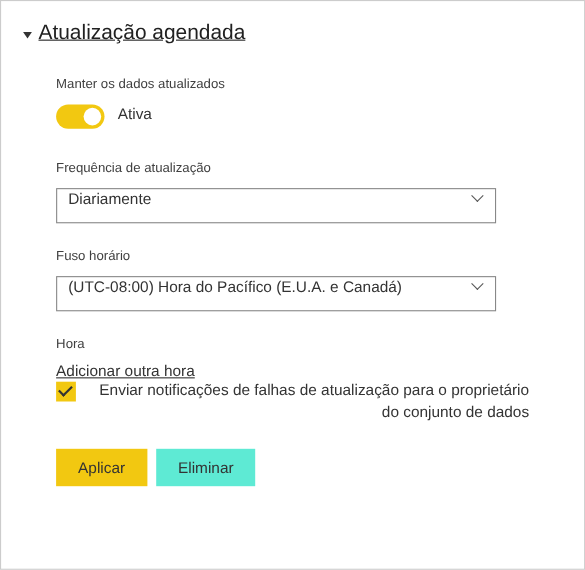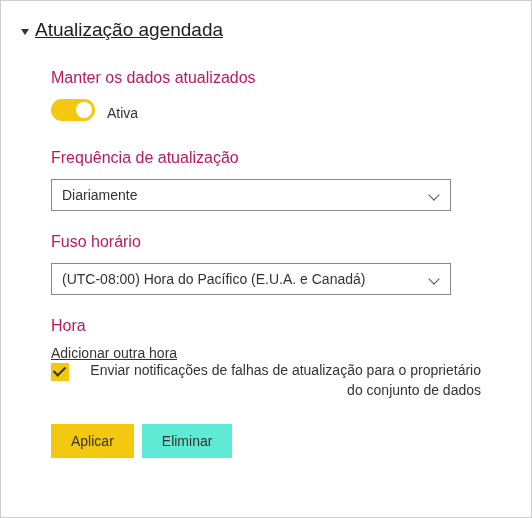--- a/index.html
+++ b/index.html
@@ -34,27 +34,27 @@
     .section-title {
       font-size: 19px;
       font-weight: 400;
       color: #212121;
       text-decoration: underline;
     }
     .content {
       padding-left: 30px;
     }
     .field-label {
-      font-size: 16px;
-      color: #be185d;
+      font-size: 12px;
+      color: #404040;
       margin-bottom: 12px;
     }
     .toggle-row {
       display: flex;
-      align-items: flex-end;
+      align-items: flex-start;
       margin-bottom: 28px;
     }
     .toggle {
       width: 44px;
       height: 22px;
       background: #F2C811;
       border-radius: 11px;
       position: relative;
       cursor: pointer;
       margin-right: 12px;
@@ -71,21 +71,20 @@
     .toggle-label {
       font-size: 14px;
       color: #333;
     }
     .select {
       width: 400px;
       height: 32px;
       border: 1px solid #888;
       background: #fff;
       display: flex;
-      align-items: center;
       justify-content: space-between;
       padding: 0 10px;
       cursor: pointer;
       margin-bottom: 22px;
       font-size: 14px;
       gap: 45px;
     }
     .chevron {
       width: 12px;
       height: 12px;

